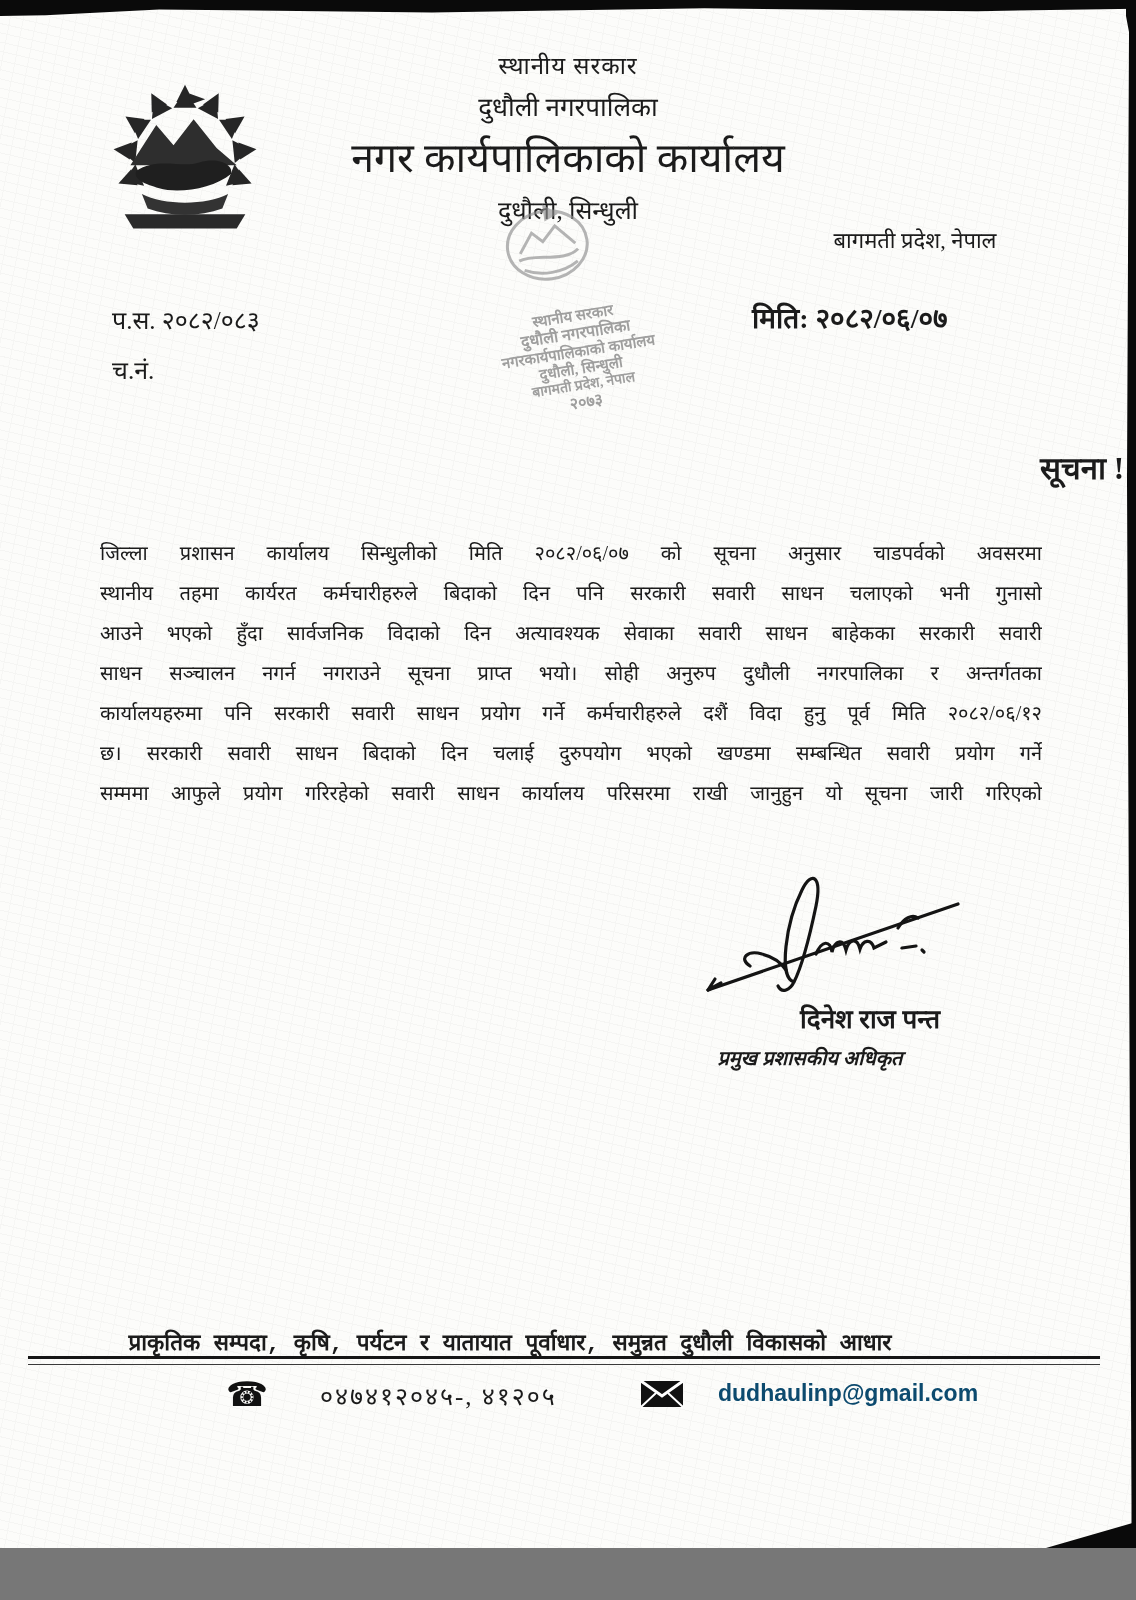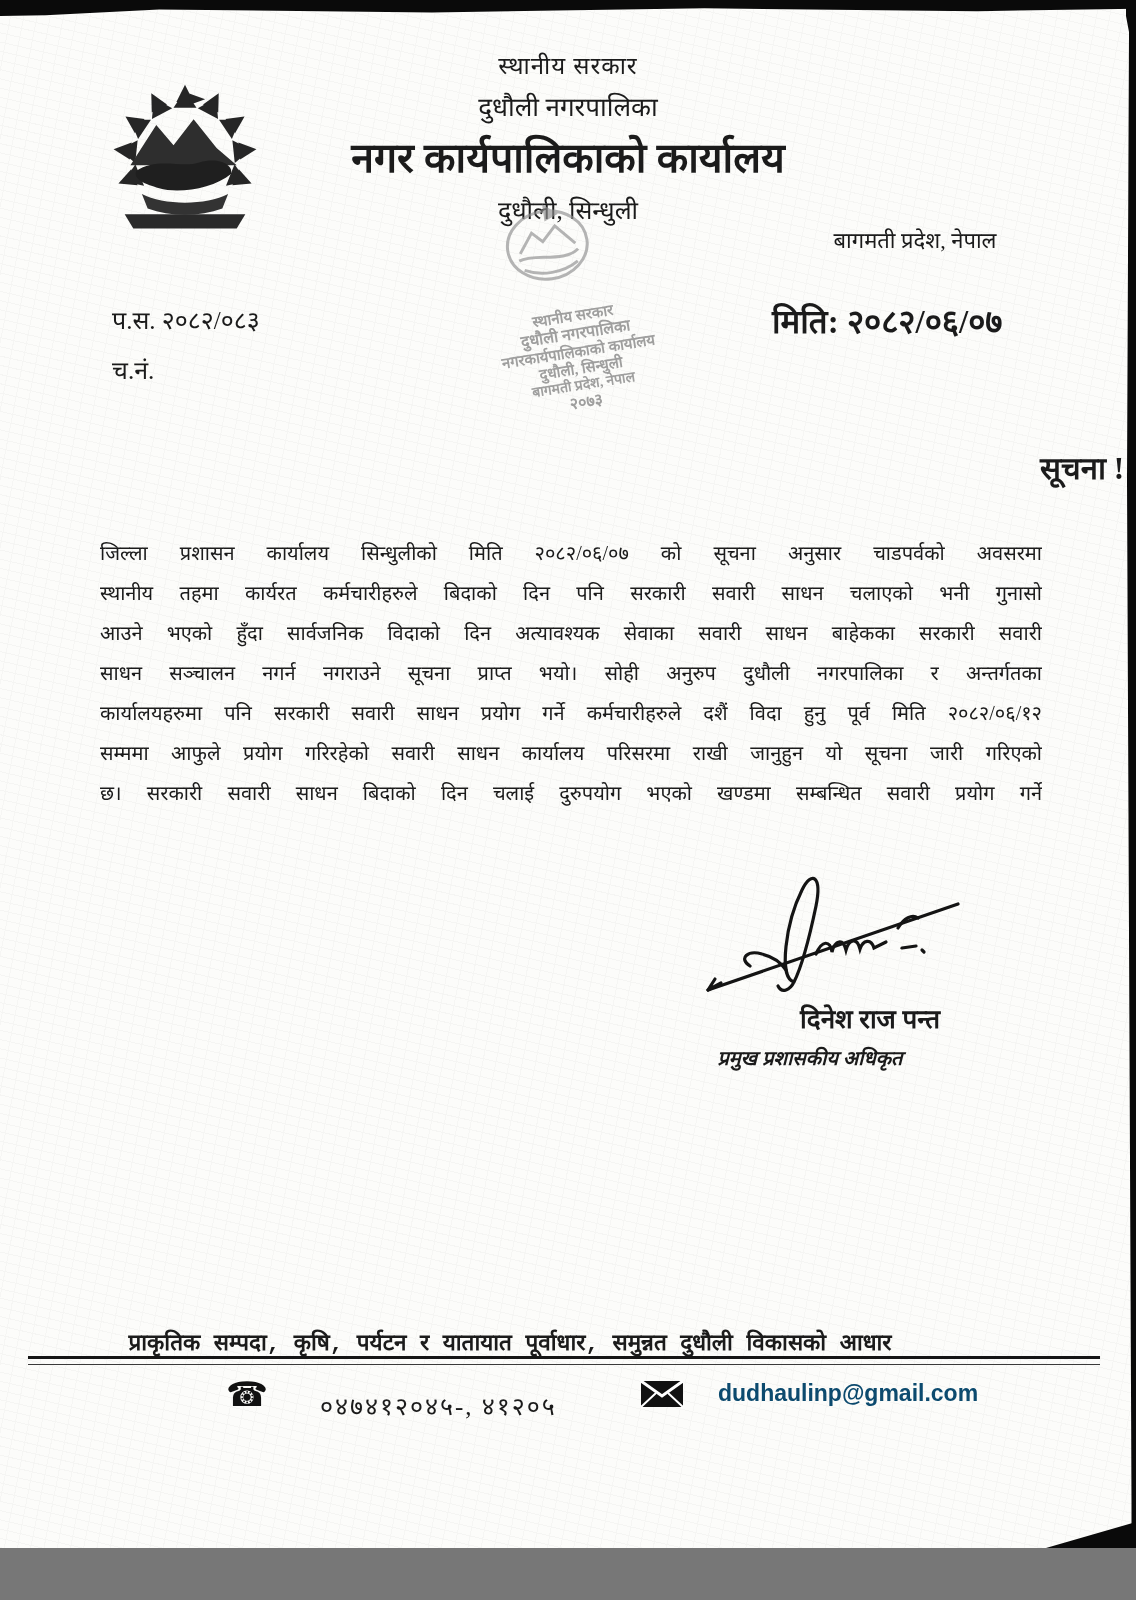--- a/index.html
+++ b/index.html
@@ -25,29 +25,29 @@
     clip-path:polygon(0 0,100% 0,100% 100%,55% 100%,55% 94%,10% 30%,30% 2%,0 1%);
   }
   .scan-corner{
     position:absolute;right:0;bottom:0;width:90px;height:26px;background:#0a0a0a;
     clip-path:polygon(0 100%,100% 0,100% 100%);
   }
   
   .hdr{position:absolute;left:0;width:100%;text-align:center;}
   .hdr-gov{top:48px;font-size:24px;letter-spacing:1px;}
   .hdr-muni{top:88px;font-size:26px;}
-  .hdr-office{top:128px;font-size:41px;font-weight:bold;}
+  .hdr-office{top:128px;font-size:41px;font-weight:normal;}
   .hdr-place{top:192px;font-size:25px;}
   .hdr-province{position:absolute;top:224px;left:810px;width:210px;font-size:22px;text-align:center;}
   
   .logo{position:absolute;left:95px;top:82px;width:180px;height:158px;}
   
   .ref-no{position:absolute;left:112px;top:302px;font-size:25px;}
   .ch-no{position:absolute;left:112px;top:352px;font-size:25px;}
-  .date{position:absolute;left:752px;top:298px;font-size:33px;font-weight:bold;margin-left:20px;}
+  .date{position:absolute;left:752px;top:298px;font-size:28px;font-weight:bold;}
   
   .stamp{
     position:absolute;left:448px;top:230px;width:250px;height:175px;
     transform:rotate(-9deg);
     color:#8f8f8f;text-align:center;line-height:1.15;
     font-weight:bold;opacity:.85;
   }
   .stamp div{white-space:nowrap;}
   .stamp-emblem{position:absolute;left:488px;top:195px;width:120px;height:110px;opacity:.65;transform:rotate(-8deg);}
   
@@ -59,21 +59,21 @@
   .body .jline{text-align:justify;text-align-last:justify;white-space:normal;overflow:hidden;}
   
   .sig{position:absolute;left:690px;top:862px;width:300px;height:145px;}
   .sig-name{position:absolute;left:640px;top:1000px;width:300px;text-align:right;font-size:26px;font-weight:bold;}
   .sig-desig{position:absolute;left:640px;top:1044px;width:340px;text-align:center;font-size:20px;font-weight:bold;font-style:italic;}
   
   .slogan{position:absolute;left:110px;top:1326px;width:800px;text-align:center;font-size:22.5px;font-weight:bold;font-family:Liberation Mono, monospace;}
   .rule{position:absolute;left:28px;top:1356px;width:1072px;height:5px;border-top:3px solid #161616;border-bottom:1px solid #3a3a3a;}
   .contact{position:absolute;left:0;top:1372px;width:100%;height:44px;}
   .phone-icon{position:absolute;left:226px;top:2px;font-size:34px;color:#111;font-family:"DejaVu Sans",sans-serif;}
-  .phone-num{position:absolute;left:320px;top:6px;font-size:25px;letter-spacing:2px;margin-top:10px;}
+  .phone-num{position:absolute;left:320px;top:6px;font-size:25px;letter-spacing:2px;}
   .mail-icon{position:absolute;left:640px;top:8px;width:44px;height:28px;}
   .email{position:absolute;left:718px;top:8px;font-size:23px;font-weight:bold;color:#0c4a6e;
          font-family:"Liberation Sans","DejaVu Sans",sans-serif;}
   .noise{position:absolute;inset:0;pointer-events:none;opacity:.05;
     background-image:repeating-linear-gradient(13deg,#888 0 1px,transparent 1px 9px),
                      repeating-linear-gradient(101deg,#999 0 1px,transparent 1px 13px);}
 </style>
 </head>
 <body>
 
@@ -149,22 +149,22 @@
   <div class="title">
     <span class="title-in">सूचना !</span>
   </div>
 
   <div class="body">
     <div class="ln jline">जिल्ला प्रशासन कार्यालय सिन्धुलीको मिति २०८२/०६/०७ को सूचना अनुसार चाडपर्वको अवसरमा</div>
     <div class="ln jline">स्थानीय  तहमा कार्यरत कर्मचारीहरुले बिदाको दिन पनि सरकारी सवारी साधन चलाएको भनी गुनासो</div>
     <div class="ln jline">आउने भएको हुँदा सार्वजनिक विदाको दिन अत्यावश्यक सेवाका सवारी साधन बाहेकका सरकारी सवारी</div>
     <div class="ln jline">साधन सञ्चालन नगर्न नगराउने सूचना प्राप्त भयो। सोही अनुरुप दुधौली नगरपालिका र अन्तर्गतका</div>
     <div class="ln jline">कार्यालयहरुमा पनि सरकारी सवारी साधन प्रयोग गर्ने कर्मचारीहरुले दशैं विदा हुनु पूर्व मिति २०८२/०६/१२</div>
+    <div class="ln jline">छ। सरकारी सवारी साधन बिदाको दिन चलाई दुरुपयोग भएको खण्डमा सम्बन्धित सवारी प्रयोग गर्ने</div>
     <div class="ln jline">सम्ममा आफुले प्रयोग गरिरहेको सवारी साधन कार्यालय परिसरमा राखी जानुहुन यो सूचना जारी गरिएको</div>
-    <div class="ln jline">छ। सरकारी सवारी साधन बिदाको दिन चलाई दुरुपयोग भएको खण्डमा सम्बन्धित सवारी प्रयोग गर्ने</div>
   </div>
 
   <div class="sig">
     <svg viewBox="0 0 300 145" width="300" height="145">
       <g fill="none" stroke="#141414" stroke-width="3.2" stroke-linecap="round">
 
         <path d="M18,128 L268,42"></path>
         <path d="M18,128 L31,121 M18,128 L25,117"></path>
 
         <path d="M60,104 C48,96 58,88 72,92 C84,95 92,102 96,108"></path>

